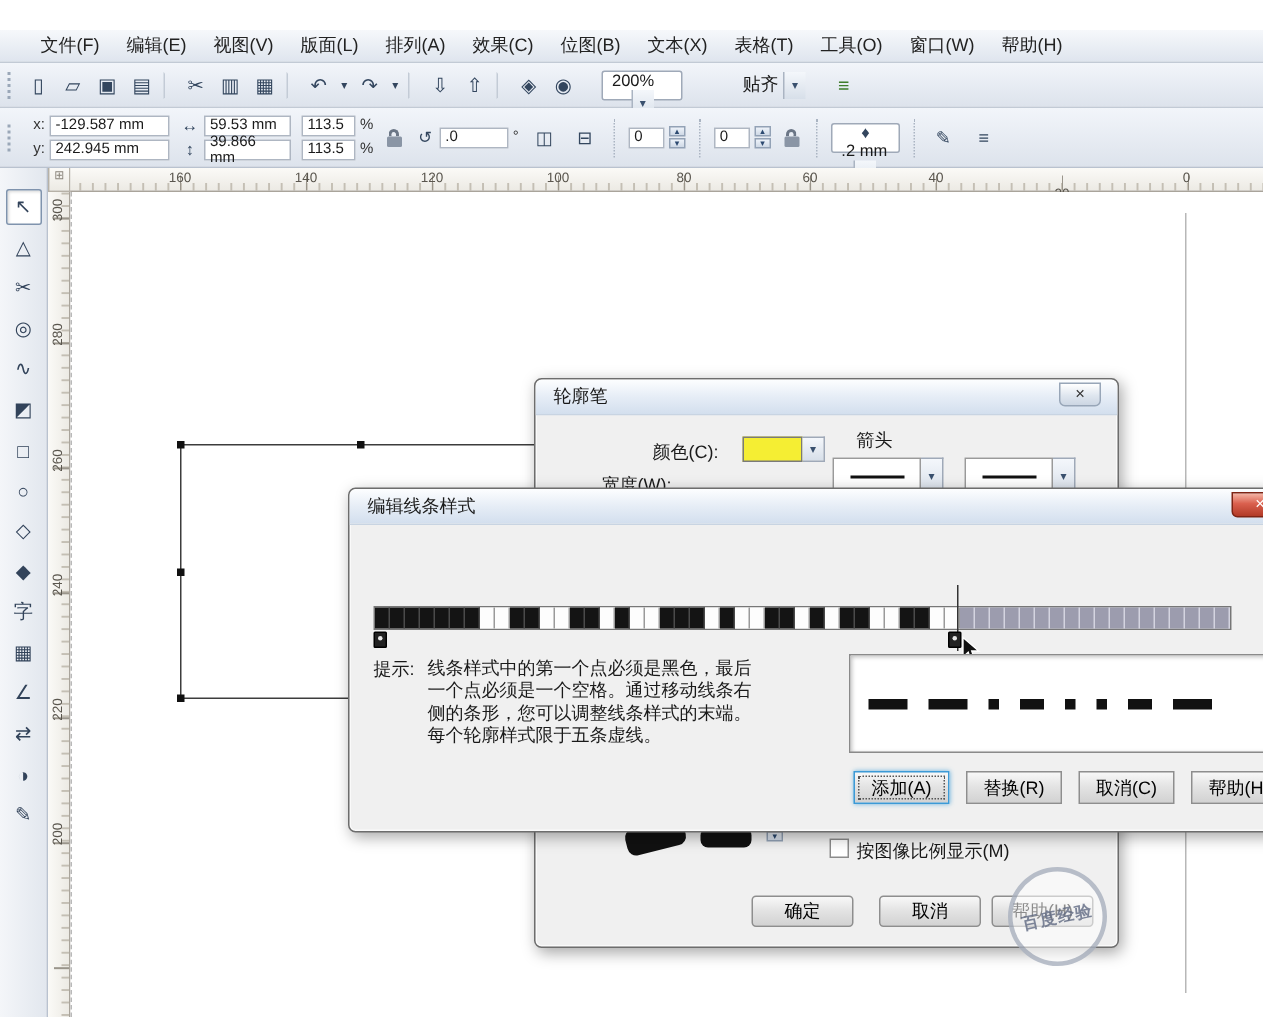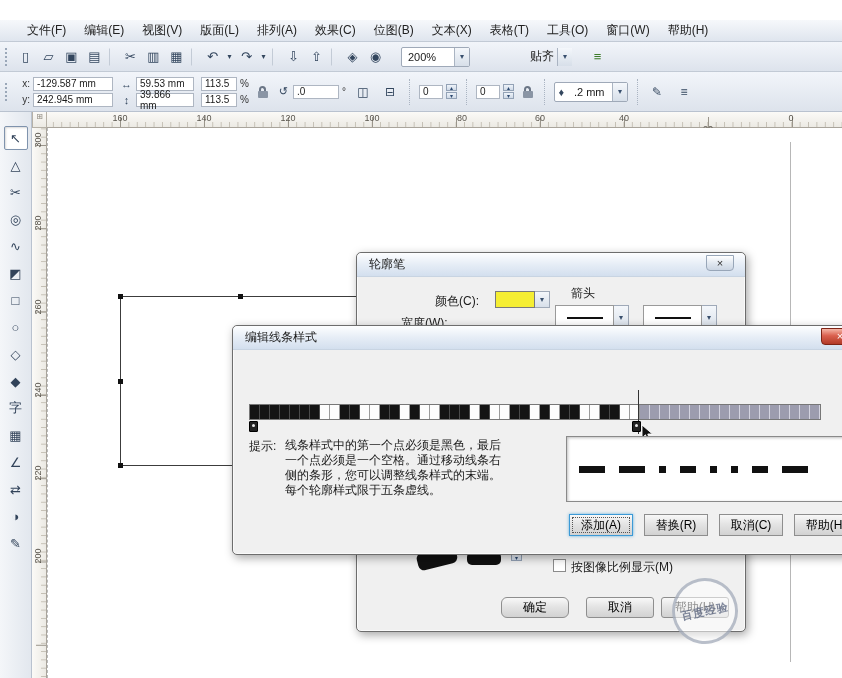--- a/index.html
+++ b/index.html
@@ -28,26 +28,26 @@
   
   #toolbar { position:absolute; left:0; top:42px; width:842px; height:30px;
     background:linear-gradient(#f2f5fa,#dde3ec); border-bottom:1px solid #c2cad5;
     display:flex; align-items:center; padding-left:3px; }
   .grip { width:5px; height:18px; border-left:2px dotted #9aa7b8; margin:0 4px 0 2px; }
   #tb-icons { display:flex; align-items:center; }
   .tbtn { width:23px; height:22px; border:1px solid transparent; background:none; border-radius:2px;
     font-size:13px; color:#33465e; display:flex; align-items:center; justify-content:center; }
   .tbtn.dd { width:11px; font-size:8px; }
   .tbtn.sep { width:7px; pointer-events:none; border-left:1px solid #c3cbd6; height:18px; border-radius:0; margin:0 3px; }
-  .combo { display:flex; align-items:center; height:20px; background:#fff; border:1px solid #9fa9b8; border-radius:2px; }
+  .combo { display:flex; align-items:center; height:20px; background:#fff; border:1px solid #9fa9b8; border-radius:2px;flex-direction:column; }
   .combo-val { padding:0 6px; font-size:11px; min-width:52px; }
   .combo-arrow { width:15px; height:18px; background:linear-gradient(#f4f7fb,#d7dfe9);
     border-left:1px solid #aab4c2; font-size:8px; text-align:center; line-height:18px; color:#39506e; }
   #zoom-combo { margin-left:14px; }
-  #snap-combo { margin-left:56px; display:flex; align-items:center; gap:3px; padding:2px 4px; font-size:12px; }
+  #snap-combo { margin-left:36px; display:flex; align-items:center; gap:3px; padding:2px 4px; font-size:12px; }
   #snap-options { margin-left:10px; color:#3f7d2c; font-weight:bold; }
   .i-menu::before{content:"≡";}
 
   
   #propbar { position:absolute; left:0; top:72px; width:842px; height:40px;
     background:linear-gradient(#f2f5fa,#dde3ec); border-bottom:1px solid #b9c2cf;
     display:flex; align-items:center; padding-left:3px; gap:7px; }
   .pb-group { display:flex; flex-direction:column; gap:2px; }
   .pb-row { display:flex; align-items:center; gap:3px; }
   .pb-label { font-size:10px; color:#333; width:9px; text-align:right; }
@@ -130,21 +130,21 @@
   .ac-line { width:36px; height:2px; background:#111; }
   .ac-dd { width:15px; background:linear-gradient(#f4f7fb,#d7dfe9); border:1px solid #9fa9b8; border-left:none; font-size:8px; text-align:center; line-height:24px; color:#39506e; }
   #od-width-label { left:44px; top:62px; }
   #od-nib1 { left:60px; top:296px; width:40px; height:18px; background:#111; border-radius:6px; transform:rotate(-14deg); }
   #od-nib2 { left:110px; top:299px; width:34px; height:13px; background:#111; border-radius:5px; }
   #od-spin { left:154px; top:293px; }
   #od-checkbox { left:196px; top:306px; width:13px; height:13px; background:#fff; border:1px solid #8b8b8b; }
   #od-check-label { left:214px; top:306px; font-size:12px; }
   .wbtn { position:absolute; top:344px; width:68px; height:21px; font-size:12px;
     background:linear-gradient(#f8f8f8,#e4e4e4 45%,#d2d2d2); border:1px solid #8e8e8e; border-radius:3px; }
-  #od-ok{ left:144px;border-radius:6px; } #od-cancel{ left:229px; } #od-help{ left:304px; }
+  #od-ok{ left:144px; } #od-cancel{ left:229px; } #od-help{ left:304px; }
 
   #edit-dialog { left:232px; top:325px; width:620px; height:230px; z-index:20; }
   #edit-dialog .dlg-close { left:588px; }
   #edl-instruction { position:absolute; left:16px; top:37px; font-size:12px; }
   #pattern-strip { position:absolute; left:16px; top:78px; height:16px; display:flex; border:1px solid #777; background:#fff; }
   .cell { width:10px; height:14px; border-right:1px solid #9a9a9a; }
   .cell.b { background:#141414; border-right-color:#4a4a4a; }
   .cell.w { background:#fdfdfd; }
   .cell.d { background:#9c9cae; border-right-color:#d4d4e0; }
   #pattern-marker { position:absolute; left:405px; top:64px; width:1px; height:44px; background:#333; }
@@ -338,21 +338,21 @@
     <button class="mirbtn i-menu"></button>
   </div>
 
   <div id="ruler-corner">⊞</div>
   <div id="hruler">
 
   <span class="hrl" style="left: 62px;">160</span>
       <span class="hrl" style="left: 146px;">140</span>
       <span class="hrl" style="left: 230px;">120</span>
       <span class="hrl" style="left: 314px;">100</span>
-      <span class="hrl" style="left: 398px; text-align: right;">80</span>
+      <span class="hrl" style="left: 398px;">80</span>
       <span class="hrl" style="left: 482px;">60</span>
       <span class="hrl" style="left: 566px;">40</span>
       <span class="hrl" style="left: 650px; margin-top: 11px;">20</span>
       <span class="hrl" style="left: 733px;">0</span>
     </div>
   <div id="vruler">
 
   <span class="vrl" style="top: 7px;">300</span>
       <span class="vrl" style="top: 90px;">280</span>
       <span class="vrl" style="top: 174px;">260</span>

